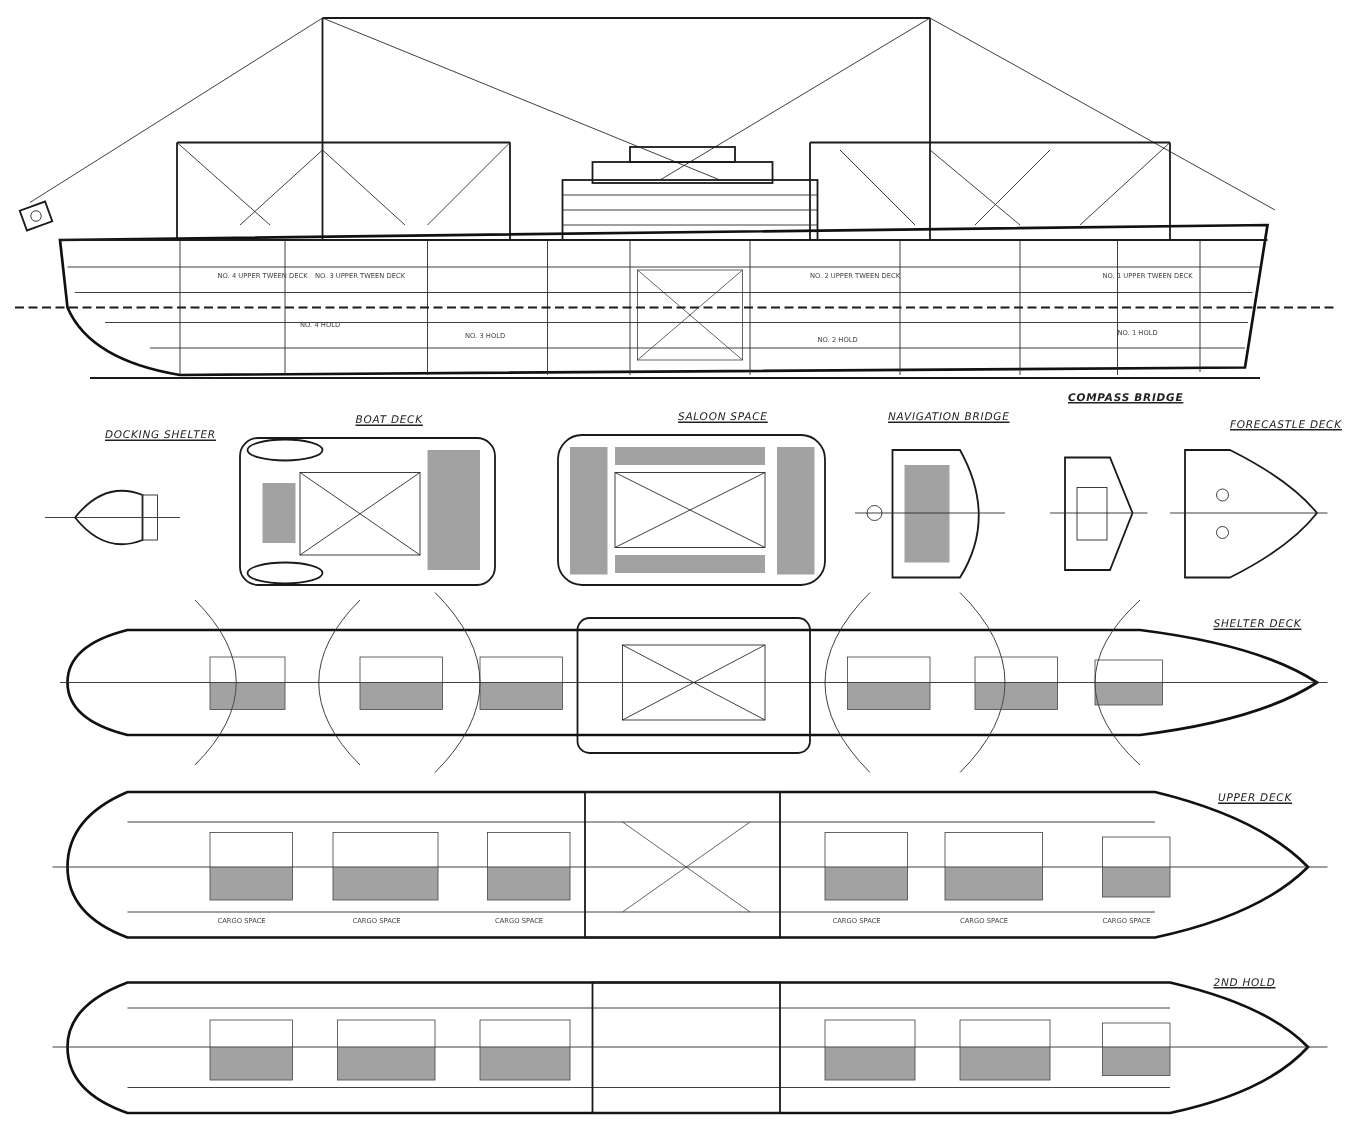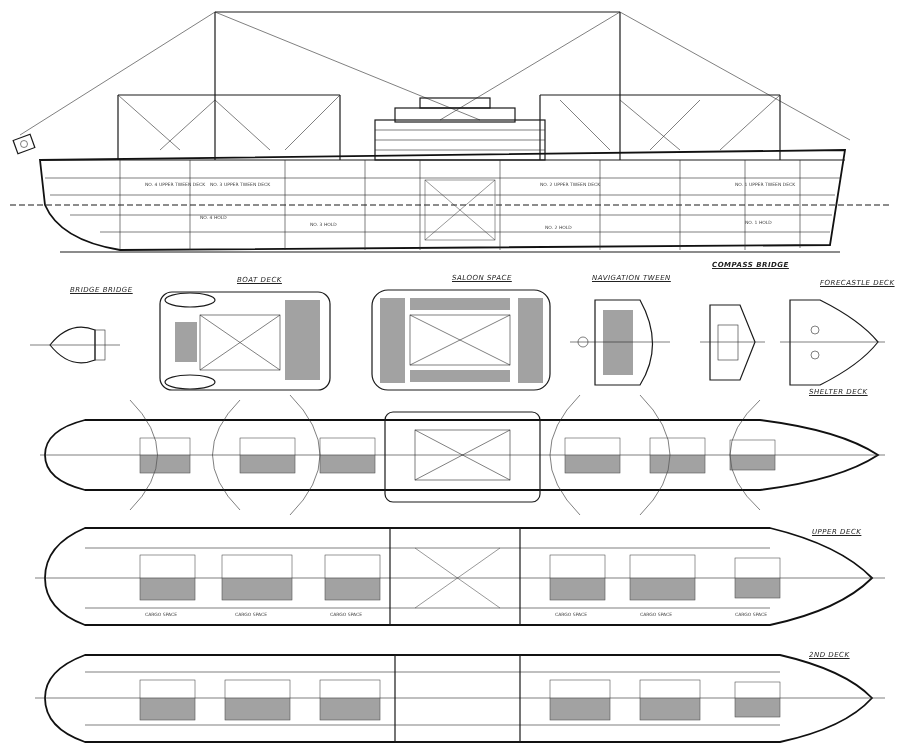--- a/index.html
+++ b/index.html
@@ -193,29 +193,29 @@
     <rect class="dark" x="320" y="698" width="60" height="22"></rect>
     <rect class="hatch" x="550" y="680" width="60" height="40"></rect>
     <rect class="dark" x="550" y="698" width="60" height="22"></rect>
     <rect class="hatch" x="640" y="680" width="60" height="40"></rect>
     <rect class="dark" x="640" y="698" width="60" height="22"></rect>
     <rect class="hatch" x="735" y="682" width="45" height="35"></rect>
     <rect class="dark" x="735" y="698" width="45" height="19"></rect>
   </g>
 </svg>
 
-<div class="lbl" style="left:58px;top:286px;">BRIDGE BRIDGE</div>
+<div class="lbl" style="left:58px;top:286px;">DOCKING SHELTER</div>
 <div class="lbl" style="left:225px;top:276px;">BOAT DECK</div>
 <div class="lbl" style="left:440px;top:274px;">SALOON SPACE</div>
-<div class="lbl" style="left:580px;top:274px;">NAVIGATION TWEEN</div>
+<div class="lbl" style="left:580px;top:274px;">NAVIGATION BRIDGE</div>
 <div class="lbl" style="left:700px;top:261px;font-weight:bold;">COMPASS BRIDGE</div>
 <div class="lbl" style="left:808px;top:279px;">FORECASTLE DECK</div>
-<div class="lbl" style="left:797px;top:388px;">SHELTER DECK</div>
+<div class="lbl" style="left:797px;top:412px;">SHELTER DECK</div>
 <div class="lbl" style="left:800px;top:528px;">UPPER DECK</div>
-<div class="lbl" style="left:797px;top:651px;">2ND DECK</div>
+<div class="lbl" style="left:797px;top:651px;">2ND HOLD</div>
 
 <div class="small" style="left:200px;top:215px;">NO. 4 HOLD</div>
 <div class="small" style="left:310px;top:222px;">NO. 3 HOLD</div>
 <div class="small" style="left:545px;top:225px;">NO. 2 HOLD</div>
 <div class="small" style="left:745px;top:220px;">NO. 1 HOLD</div>
 <div class="small" style="left:145px;top:182px;">NO. 4 UPPER TWEEN DECK</div>
 <div class="small" style="left:210px;top:182px;">NO. 3 UPPER TWEEN DECK</div>
 <div class="small" style="left:540px;top:182px;">NO. 2 UPPER TWEEN DECK</div>
 <div class="small" style="left:735px;top:182px;">NO. 1 UPPER TWEEN DECK</div>
 

